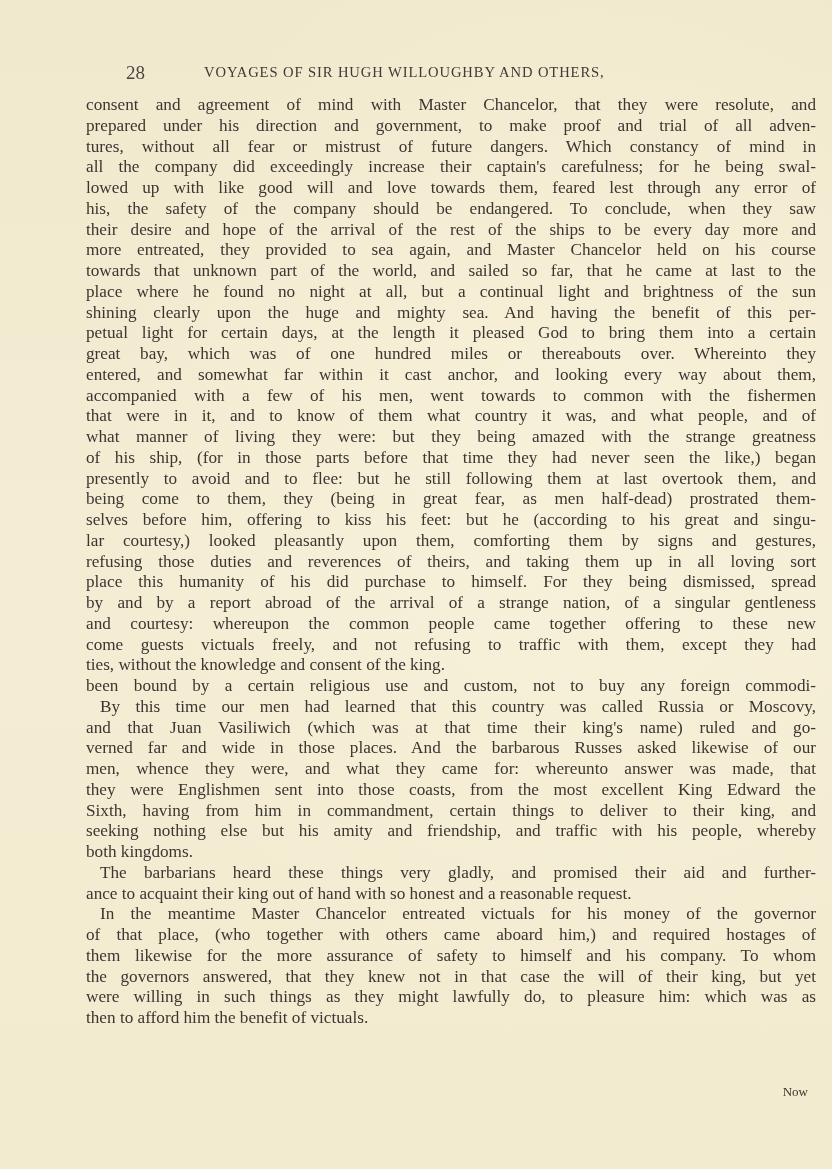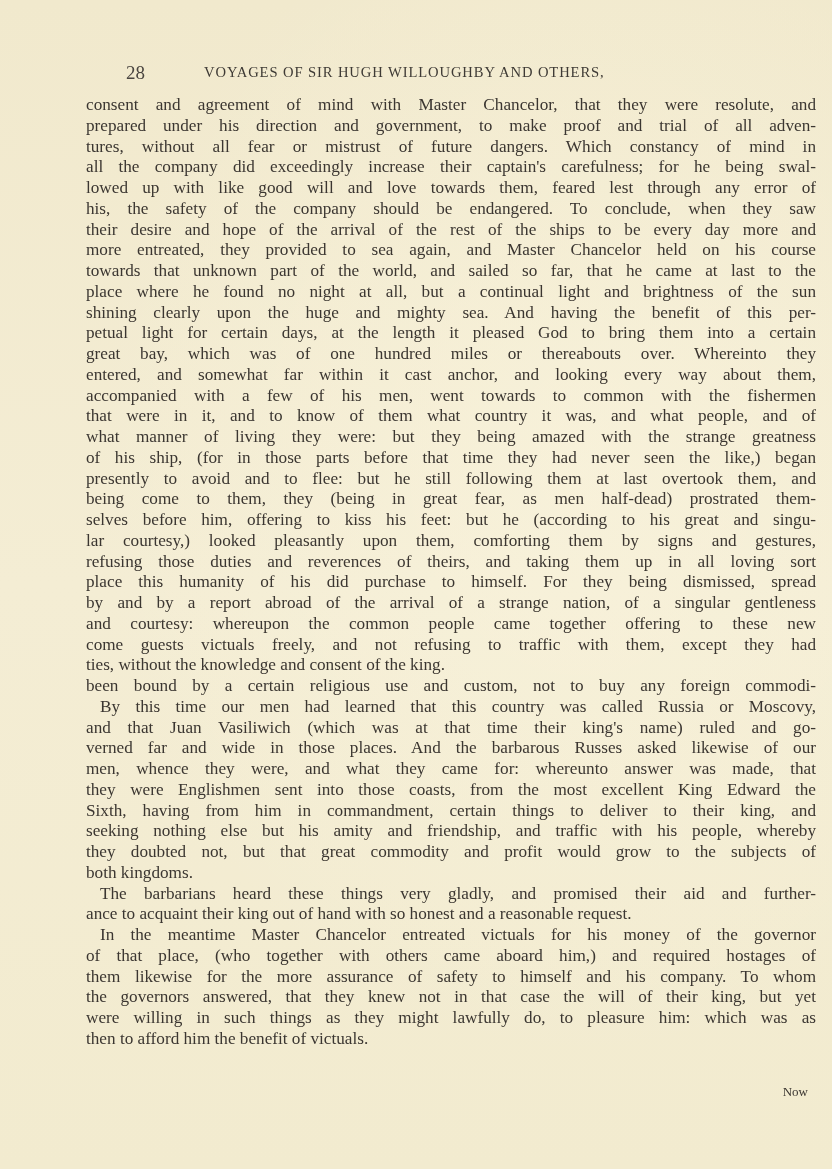--- a/index.html
+++ b/index.html
@@ -118,21 +118,20 @@
     <div class="line">come guests victuals freely, and not refusing to traffic with them, except they had</div>
     <div class="line last">ties, without the knowledge and consent of the king.</div>
     <div class="line">been bound by a certain religious use and custom, not to buy any foreign commodi-</div>
     <div class="line indent">By this time our men had learned that this country was called Russia or Moscovy,</div>
     <div class="line">and that Juan Vasiliwich (which was at that time their king's name) ruled and go-</div>
     <div class="line">verned far and wide in those places.  And the barbarous Russes asked likewise of our</div>
     <div class="line">men, whence they were, and what they came for: whereunto answer was made, that</div>
     <div class="line">they were Englishmen sent into those coasts, from the most excellent King Edward the</div>
     <div class="line">Sixth, having from him in commandment, certain things to deliver to their king, and</div>
     <div class="line">seeking nothing else but his amity and friendship, and traffic with his people, whereby</div>
-    <div class="line">they doubted not, but that great commodity and profit would grow to the subjects of</div>
     <div class="line last">both kingdoms.</div>
     <div class="line indent">The barbarians heard these things very gladly, and promised their aid and further-</div>
     <div class="line last">ance to acquaint their king out of hand with so honest and a reasonable request.</div>
     <div class="line indent">In the meantime Master Chancelor entreated victuals for his money of the governor</div>
     <div class="line">of that place, (who together with others came aboard him,) and required hostages of</div>
     <div class="line">them likewise for the more assurance of safety to himself and his company.  To whom</div>
     <div class="line">the governors answered, that they knew not in that case the will of their king, but yet</div>
     <div class="line">were willing in such things as they might lawfully do, to pleasure him: which was as</div>
     <div class="line last">then to afford him the benefit of victuals.</div>
   </div>

